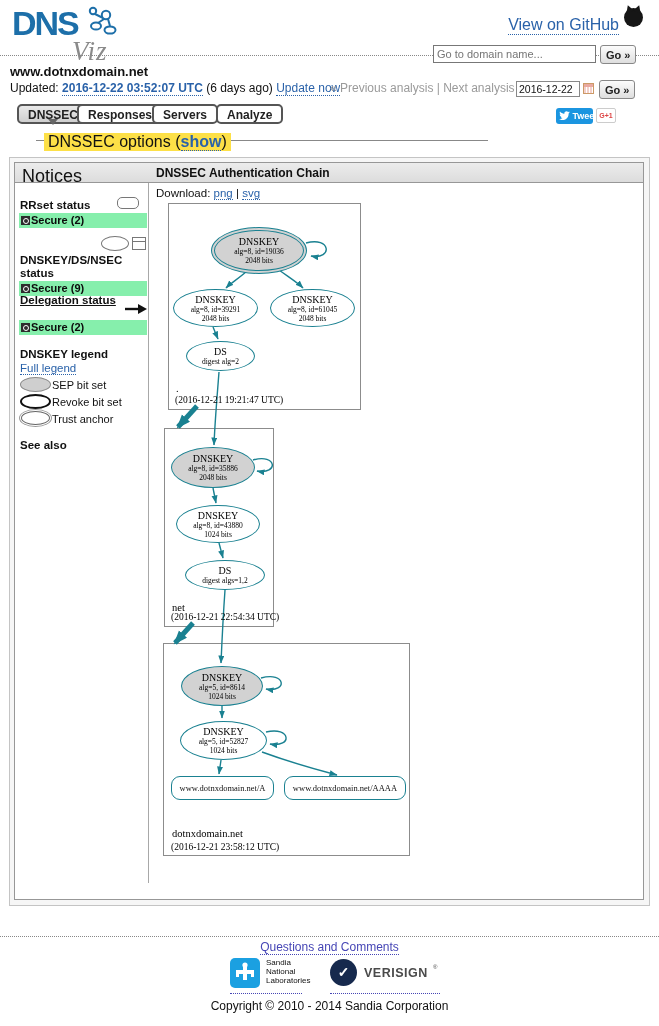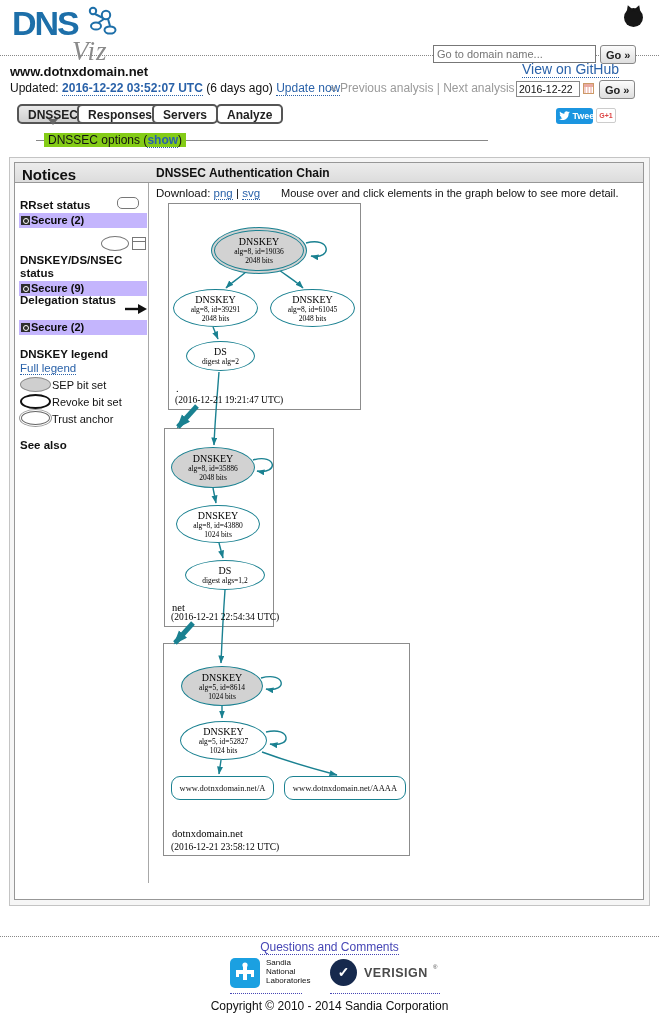--- a/index.html
+++ b/index.html
@@ -9,21 +9,21 @@
     font-family:"Liberation Sans", sans-serif; font-size:12px; color:#111; background:#fff;
   }
   .abs { position:absolute; }
   a, .link { color:#2a62a9; text-decoration:none; border-bottom:1px dotted #2a62a9; cursor:pointer; }
   .boldlink { font-weight:bold; }
 
   
   #logo-dns { left:12px; top:4px; font-size:34px; font-weight:bold; letter-spacing:-2px; color:#1d6fa9; }
   #logo-viz { left:72px; top:20px; font-family:"Liberation Serif", serif; font-style:italic; font-size:27px; color:#8a8a8a; letter-spacing:1px;margin-top:16px; }
   #logo-circles { left:84px; top:6px; }
-  #github { right:40px; top:16px; font-size:14px;margin-top:45px; }
+  #github { right:40px; top:16px; font-size:16px; }
   .octocat { position:absolute; right:16px; top:8px; width:19px; height:19px; background:#161616; border-radius:50%; }
   .octocat::before, .octocat::after { content:""; position:absolute; top:-3px; border-left:4px solid transparent; border-right:4px solid transparent; border-bottom:7px solid #161616; }
   .octocat::before { left:1px; transform:rotate(-20deg); }
   .octocat::after { right:1px; transform:rotate(20deg); }
   #hdr-dotted { left:0; top:55px; width:659px; border-top:1px dotted #888; }
   #search-input { left:433px; top:45px; width:163px; height:18px; border:1px solid #777; font-size:11px; padding:0 3px; color:#333; }
   .gobtn { height:19px; font-size:11px; font-weight:bold; color:#222; background:linear-gradient(#fcfcfc,#dedede); border:1px solid #888; border-radius:3px; padding:0 5px; cursor:pointer; }
   #search-go { position:absolute; left:600px; top:45px; }
 
   
@@ -39,33 +39,33 @@
   
   .tab { position:absolute; top:104px; height:20px; line-height:18px; padding:0 9px; font-size:12px; font-weight:bold; color:#222;
     border:2px solid #555; border-radius:5px; background:#fff; cursor:pointer; }
   .tab.active { background:linear-gradient(#e9e9e9,#cfcfcf); }
   .tab.active::after { content:""; position:absolute; left:50%; bottom:-8px; margin-left:-5px; border:5px solid transparent; border-top:6px solid #666; }
   #tweet-btn { left:556px; top:108px; width:37px; height:16px; background:#1b95e0; border-radius:3px; color:#fff; font-size:9px; font-weight:bold; line-height:16px; padding-left:3px; overflow:hidden; white-space:nowrap; cursor:pointer; }
   #gplus-btn { left:596px; top:108px; width:20px; height:15px; border:1px solid #ccc; border-radius:2px; background:#fff; color:#d44; font-size:7px; font-weight:bold; text-align:center; line-height:13px; cursor:pointer; }
 
   
   #options-line { left:36px; top:140px; width:452px; border-top:1px solid #888; }
-  #options-label { left:44px; top:133px; background:#84cc16; padding:0 4px; font-size:12px; }
+  #options-label { left:44px; top:133px; background:#fde047; padding:0 4px; font-size:16px; }
 
   
   #panel-outer { left:9px; top:157px; width:641px; height:749px; background:#f6f6f6; border:1px solid #c4c4c4; }
   #panel-inner { left:14px; top:162px; width:630px; height:738px; background:#fff; border:1px solid #979797; }
   #panel-head { left:15px; top:163px; width:628px; height:20px; background:linear-gradient(#ececec,#dcdcdc); border-bottom:1px solid #979797; }
-  #notices-head { left:22px; top:166px; font-size:15px; font-weight:bold; }
+  #notices-head { left:22px; top:166px; font-size:18px; font-weight:normal; }
   #chain-head { left:156px; top:166px; font-size:12px; font-weight:bold; }
   #col-divider { left:148px; top:183px; width:1px; height:700px; background:#a8a8a8; }
 
   
   .side-title { position:absolute; font-size:11.5px; font-weight:bold; color:#111; width:100px; line-height:1.15; }
-  .secure-bar { position:absolute; left:19px; width:128px; height:15px; background:#c4b5fd; color:#0b0b0b; font-size:11px; font-weight:bold; line-height:15px; cursor:pointer; }
+  .secure-bar { position:absolute; left:19px; width:128px; height:15px; background:#86efac; color:#0b0b0b; font-size:11px; font-weight:bold; line-height:15px; cursor:pointer; }
   .secure-bar .txt { margin-left:12px; }
   .lockdot { position:absolute; left:2px; top:3px; width:9px; height:9px; background:#2d2d2d; }
   .lockdot::after { content:""; position:absolute; inset:1.5px; border:1.5px solid #fff; border-radius:50%; }
   .lgd-ellipse { position:absolute; border-radius:50%; background:#fff; }
   .lgd-label { position:absolute; font-size:11px; }
   .icon-rrect { left:117px; top:197px; width:22px; height:12px; border:1.3px solid #777; border-radius:5px; }
   .icon-ellipse { left:101px; top:236px; width:28px; height:15px; border:1.3px solid #777; border-radius:50%; }
   .icon-table { left:132px; top:237px; width:14px; height:13px; border:1.3px solid #777; }
   .icon-table::before { content:""; position:absolute; left:0; right:0; top:3px; border-top:1.3px solid #777; }
 
@@ -165,21 +165,21 @@
     <span class="lockdot"></span>
     <span class="txt">Secure (2)</span>
   </div>
   <div class="abs icon-ellipse"></div>
   <div class="abs icon-table"></div>
   <div class="side-title" style="left:20px; top:254px;">DNSKEY/DS/NSEC status</div>
   <div class="secure-bar" style="top:281px;">
     <span class="lockdot"></span>
     <span class="txt">Secure (9)</span>
   </div>
-  <div class="side-title" style="left:20px; top:294px; width:110px;">Delegation status</div>
+  <div class="side-title" style="left:20px; top:294px; width:110px;text-decoration:underline;">Delegation status</div>
   <svg class="abs" style="left:125px; top:303px;" width="22" height="12">
     <line x1="0" y1="6" x2="15" y2="6" stroke="#111" stroke-width="2.4"></line>
     <path d="M13,1 L22,6 L13,11 z" fill="#111"></path>
   </svg>
   <div class="secure-bar" style="top:320px;">
     <span class="lockdot"></span>
     <span class="txt">Secure (2)</span>
   </div>
   <div class="side-title" style="left:20px; top:348px; width:120px;">DNSKEY legend</div>
   <a class="abs" style="left:20px; top:362px; font-size:11.5px;">Full legend</a>
@@ -187,21 +187,20 @@
   <div class="lgd-label" style="left:52px; top:379px;">SEP bit set</div>
   <div class="lgd-ellipse" style="left:20px; top:394px; width:31px; height:15px; border:2.4px solid #101010;"></div>
   <div class="lgd-label" style="left:52px; top:396px;">Revoke bit set</div>
   <div class="lgd-ellipse" style="left:21px; top:411px; width:29px; height:14px; border:1.1px solid #666; box-shadow:0 0 0 1px #fff, 0 0 0 2px #999;"></div>
   <div class="lgd-label" style="left:52px; top:413px;">Trust anchor</div>
   <div class="side-title" style="left:20px; top:439px;">See also</div>
 
   <div class="abs" id="download-row">
     <span>Download: </span><a>png</a><span> | </span><a>svg</a>
   </div>
-  <div class="abs" id="instruction">Mouse over and click elements in the graph below to see more detail.</div>
 
   <div class="zone-box" style="left:168px; top:203px; width:193px; height:207px;"></div>
   <div class="zone-box" style="left:164px; top:428px; width:110px; height:199px;"></div>
   <div class="zone-box" style="left:163px; top:643px; width:247px; height:213px;"></div>
 
   <svg class="abs" id="edges" width="659" height="1026">
     <defs>
       <marker id="ah" markerUnits="userSpaceOnUse" markerWidth="9" markerHeight="7" refX="7.5" refY="3" orient="auto">
         <path d="M0,0 L8,3 L0,6 z" fill="#1a8191"></path>
       </marker>

